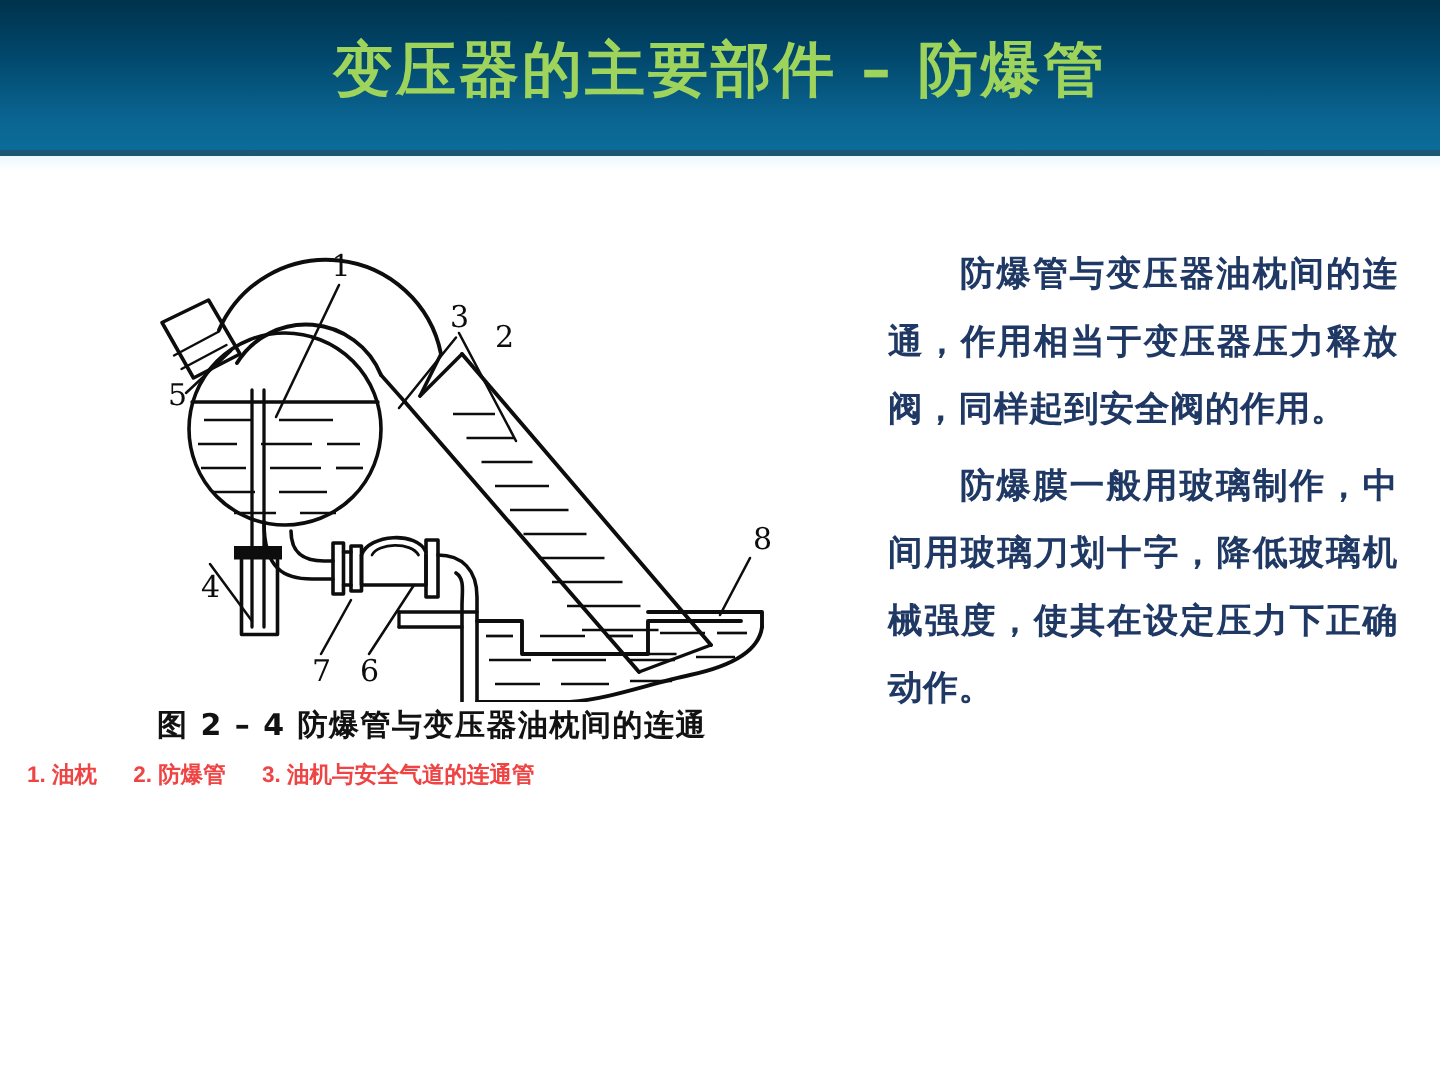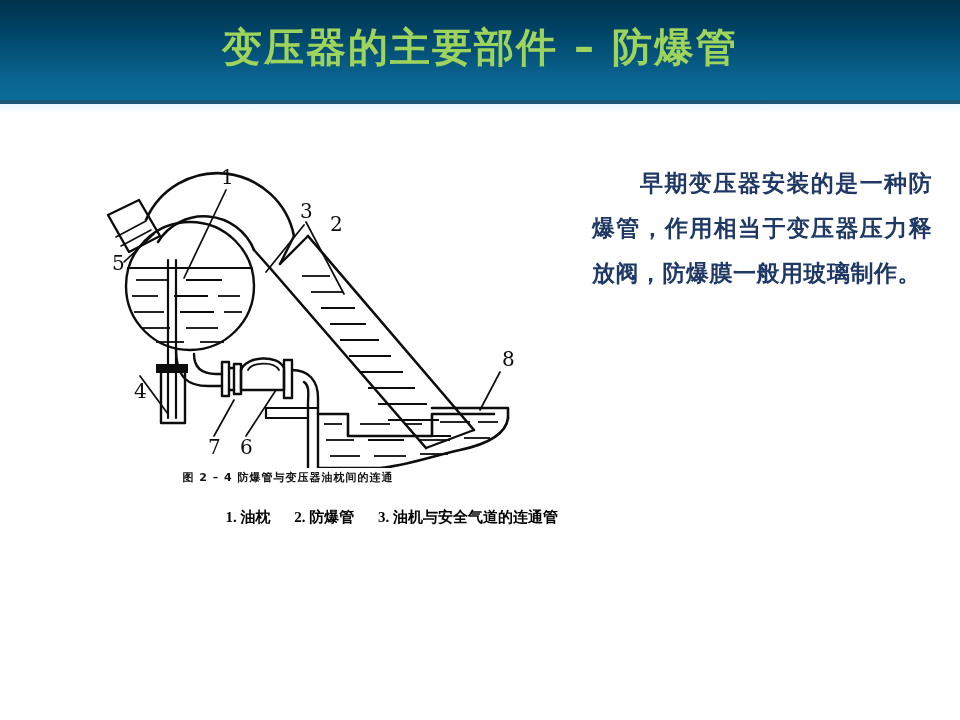--- a/index.html
+++ b/index.html
@@ -74,35 +74,35 @@
     left: 0;
     top: 0;
   }
   .figure-caption {
     position: absolute;
     left: 0;
     top: 352px;
     width: 560px;
     text-align: center;
     font-family: "DejaVu Sans", "Liberation Sans", sans-serif;
-    font-size: 11px;
+    font-size: 20px;
     font-weight: bold;
     color: #121212;
     letter-spacing: 1px;
   }
   .figure-legend {
     position: absolute;
     left: 0;
     top: 384px;
     width: 560px;
-    text-align: right;
-    font-family: Liberation Serif, serif;
+    text-align: left;
+    font-family: Liberation Sans, sans-serif;
     font-size: 15px;
     font-weight: bold;
-    color: #000000;
+    color: #ef4444;
     line-height: 30px;
   }
   .legend-row {
     white-space: nowrap;
   }
   .legend-item {
     display: inline-block;
     margin: 0 10px;
   }
 
@@ -295,19 +295,20 @@
     <div class="figure-legend">
       <div class="legend-row">
         <span class="legend-item"><span>1.</span> <span>油枕</span></span>
         <span class="legend-item"><span>2.</span> <span>防爆管</span></span>
         <span class="legend-item"><span>3.</span> <span>油机与安全气道的连通管</span></span>
       </div>
     </div>
   </div>
 
   <div class="body-text">
-    <p class="para">早期变压器安装的是一种防爆管，作用相当于变压器压力释放阀，防爆膜一般用玻璃制作。</p>
+    <p class="para">防爆管与变压器油枕间的连通，作用相当于变压器压力释放阀，同样起到安全阀的作用。</p>
+    <p class="para">防爆膜一般用玻璃制作，中间用玻璃刀划十字，降低玻璃机械强度，使其在设定压力下正确动作。</p>
   </div>
 
 
   <div class="footer-band"></div>
 
 </div>
 
 </body></html>

